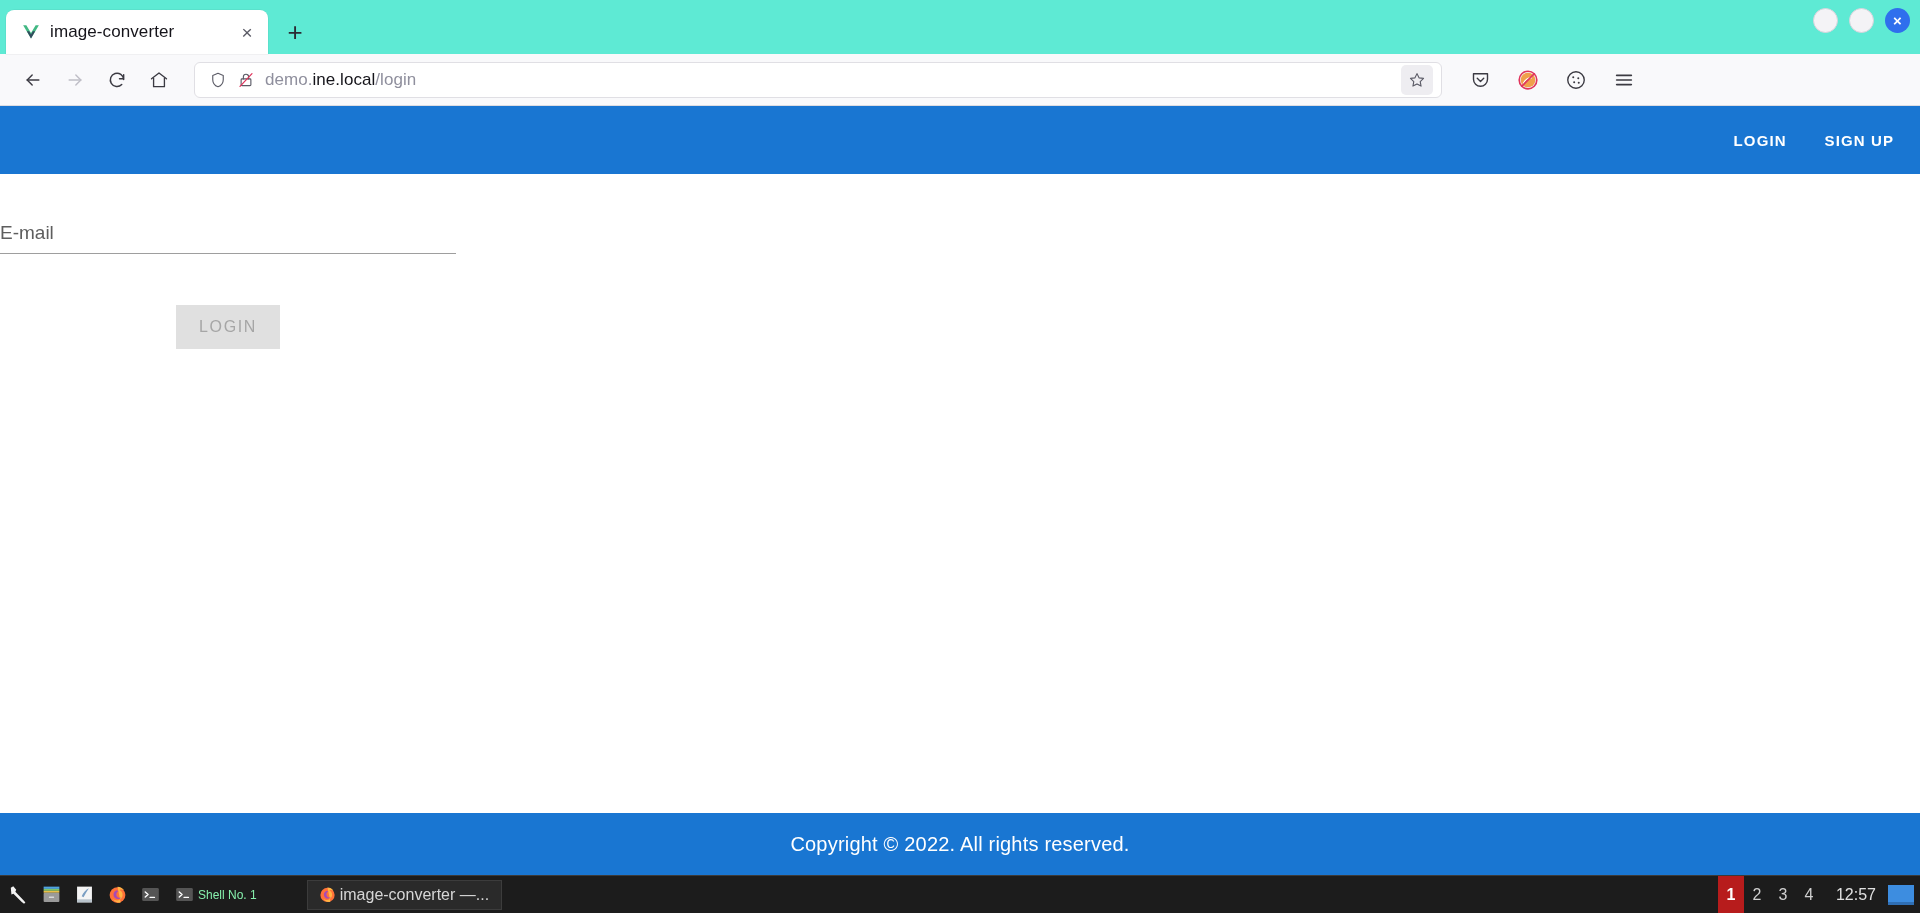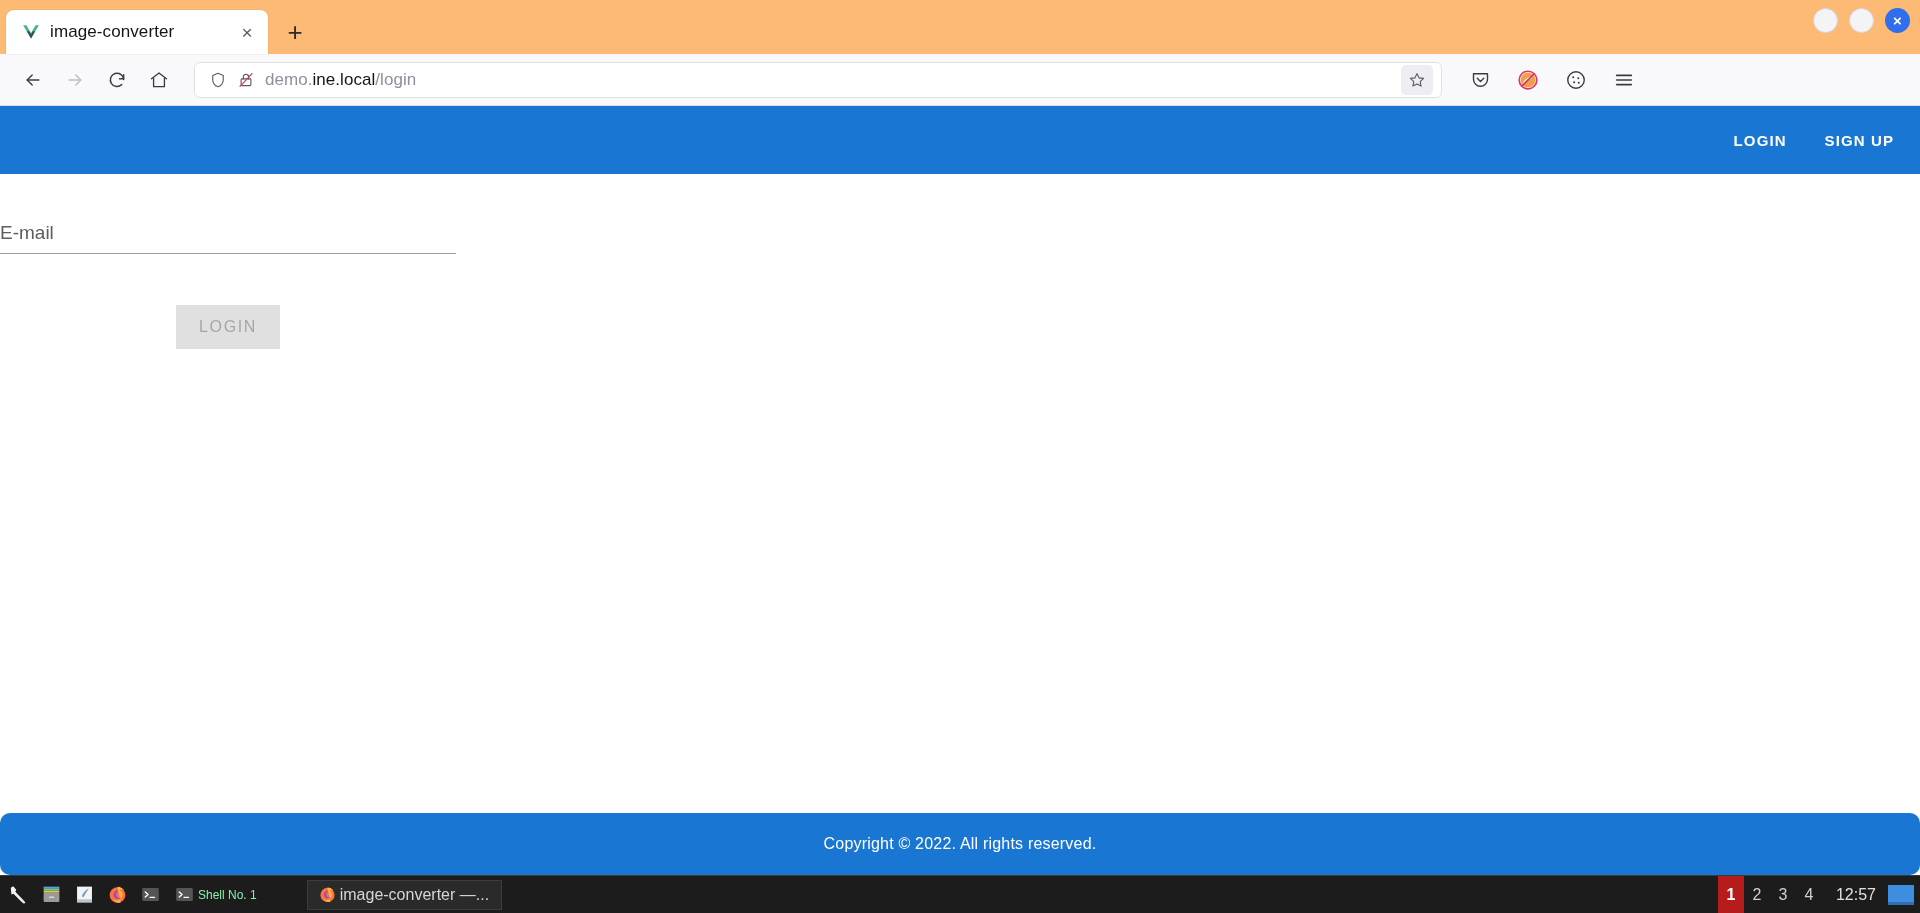--- a/index.html
+++ b/index.html
@@ -15,21 +15,21 @@
   #screen {
     width: 1920px;
     height: 913px;
     position: relative;
     display: flex;
     flex-direction: column;
   }
 
   
   .browser-chrome {
-    background: #fdba74;
+    background: #5eead4;
     flex: 0 0 auto;
   }
 
   .tabstrip {
     height: 54px;
     display: flex;
     align-items: flex-end;
     padding: 0 8px 0 6px;
     position: relative;
   }
@@ -265,24 +265,23 @@
     margin-top: 8px;
   }
 
   .app-footer {
     height: 62px;
     background: #1976d2;
     color: #ffffff;
     display: flex;
     align-items: center;
     justify-content: center;
-    font-size: 16px;
+    font-size: 20px;
     flex: 0 0 62px;
     letter-spacing: 0.2px;
-    border-radius: 10px;
   }
 
   
   .taskbar {
     height: 38px;
     background: #1c1c1c;
     border-top: 1px solid #3a3a3a;
     display: flex;
     align-items: center;
     padding: 0 0 0 6px;

